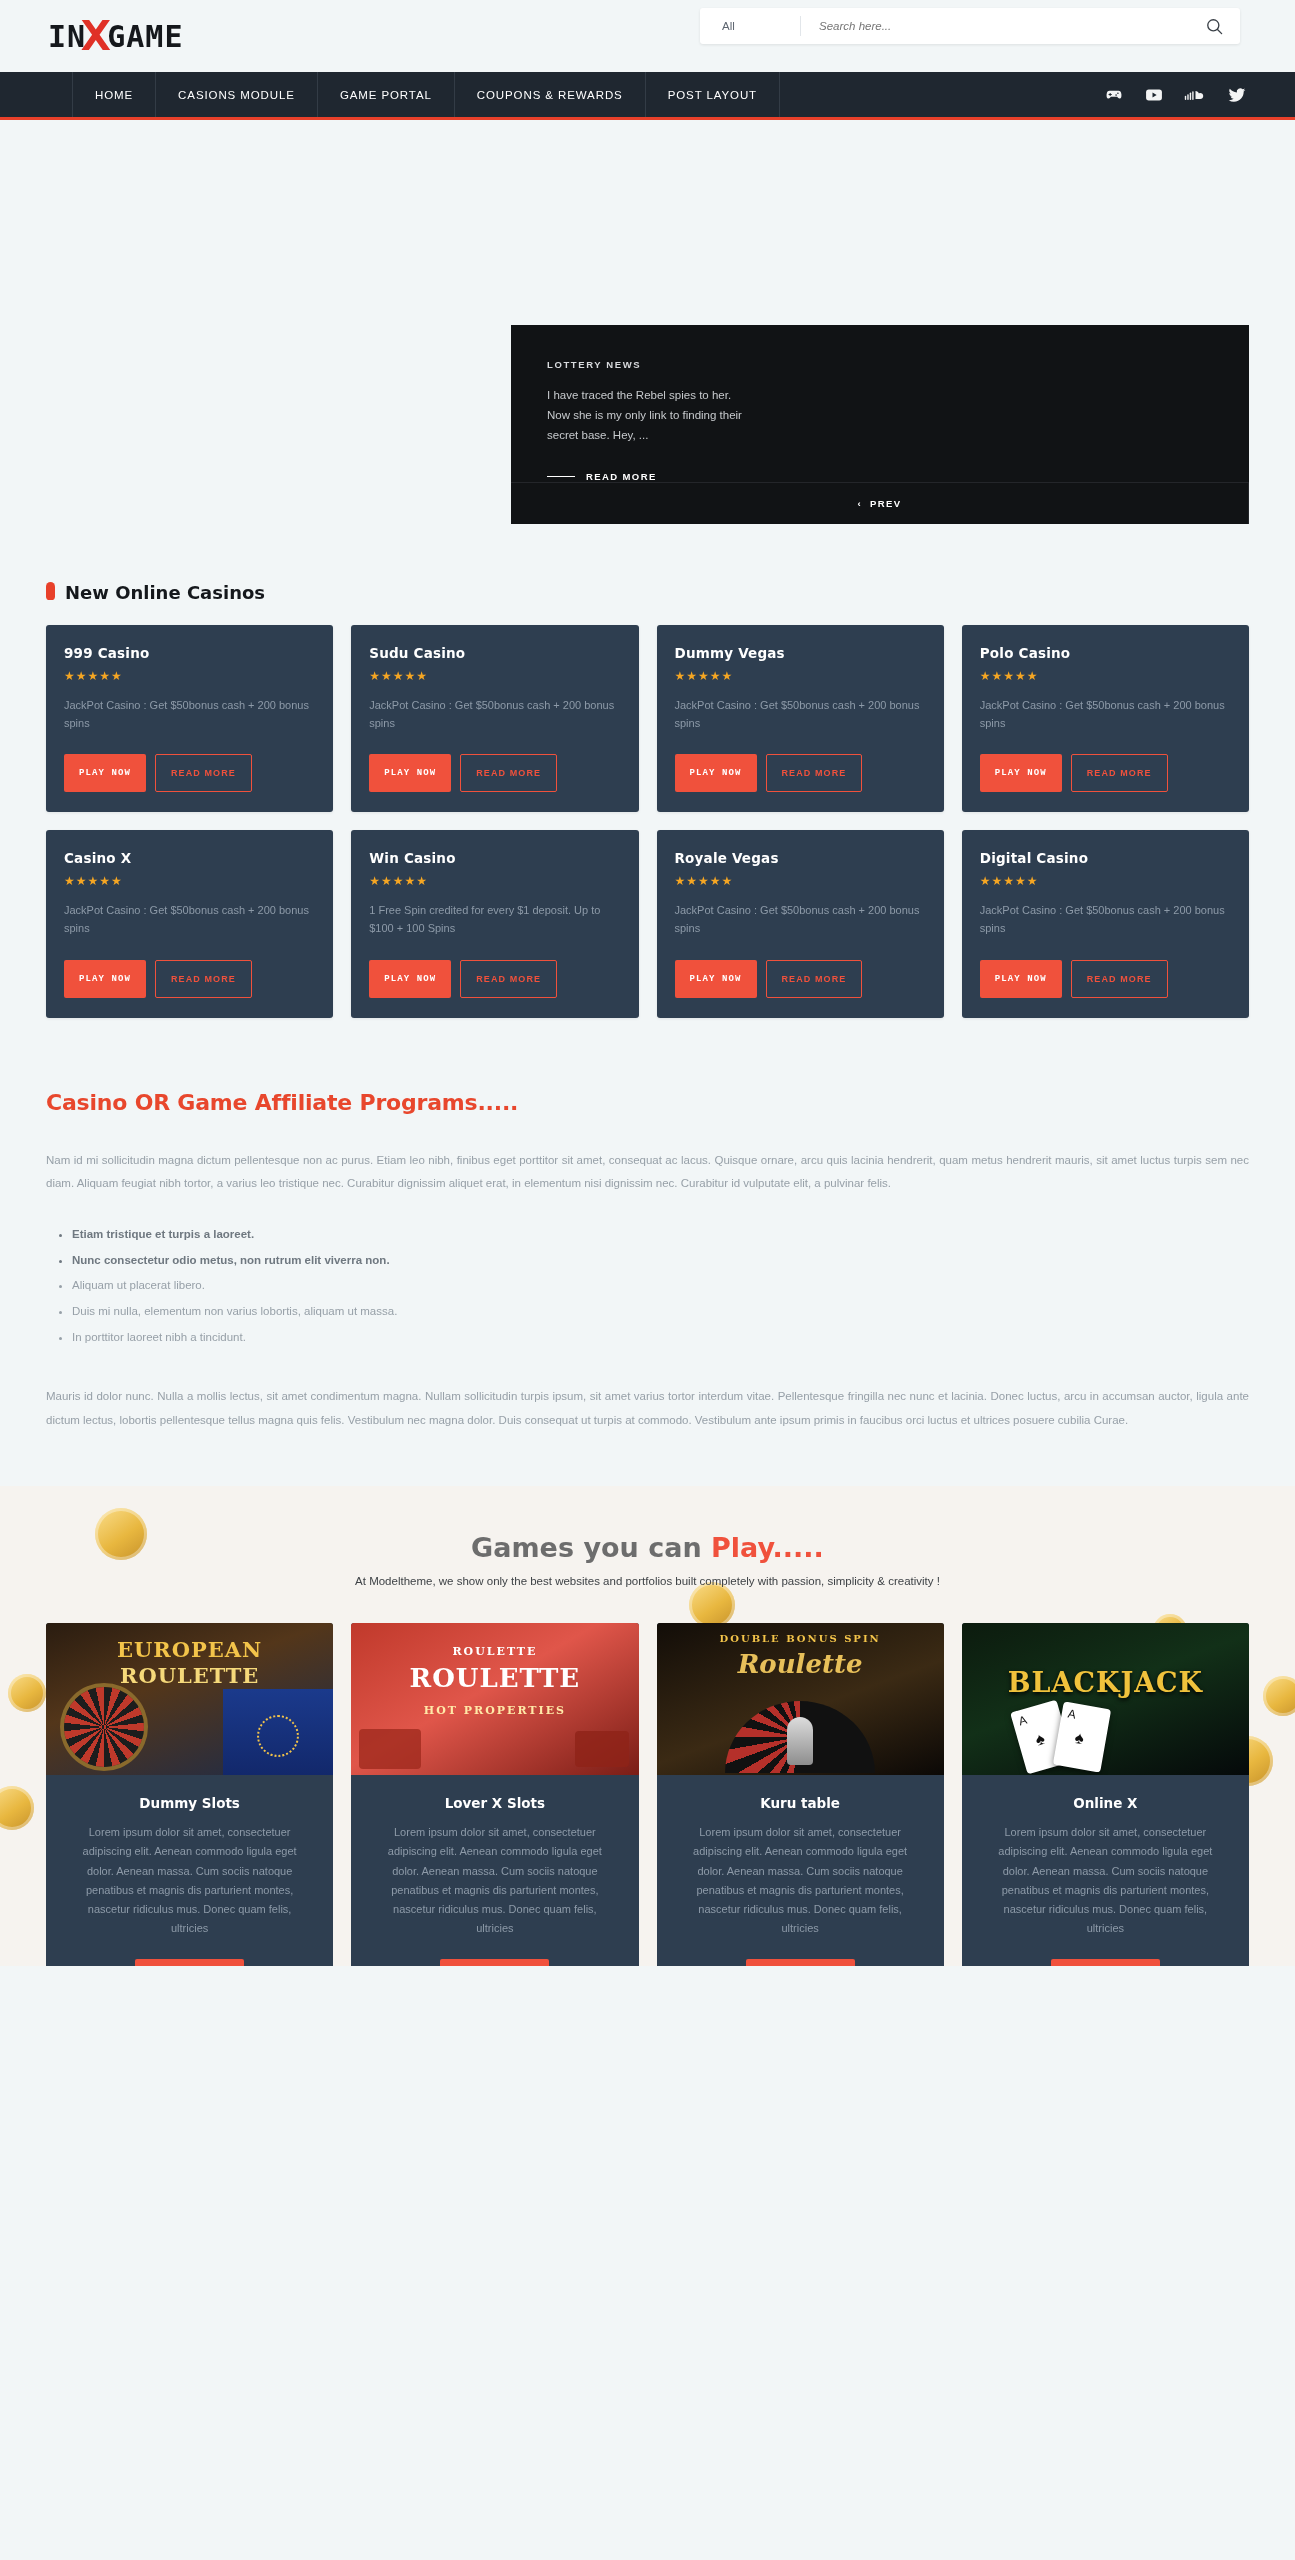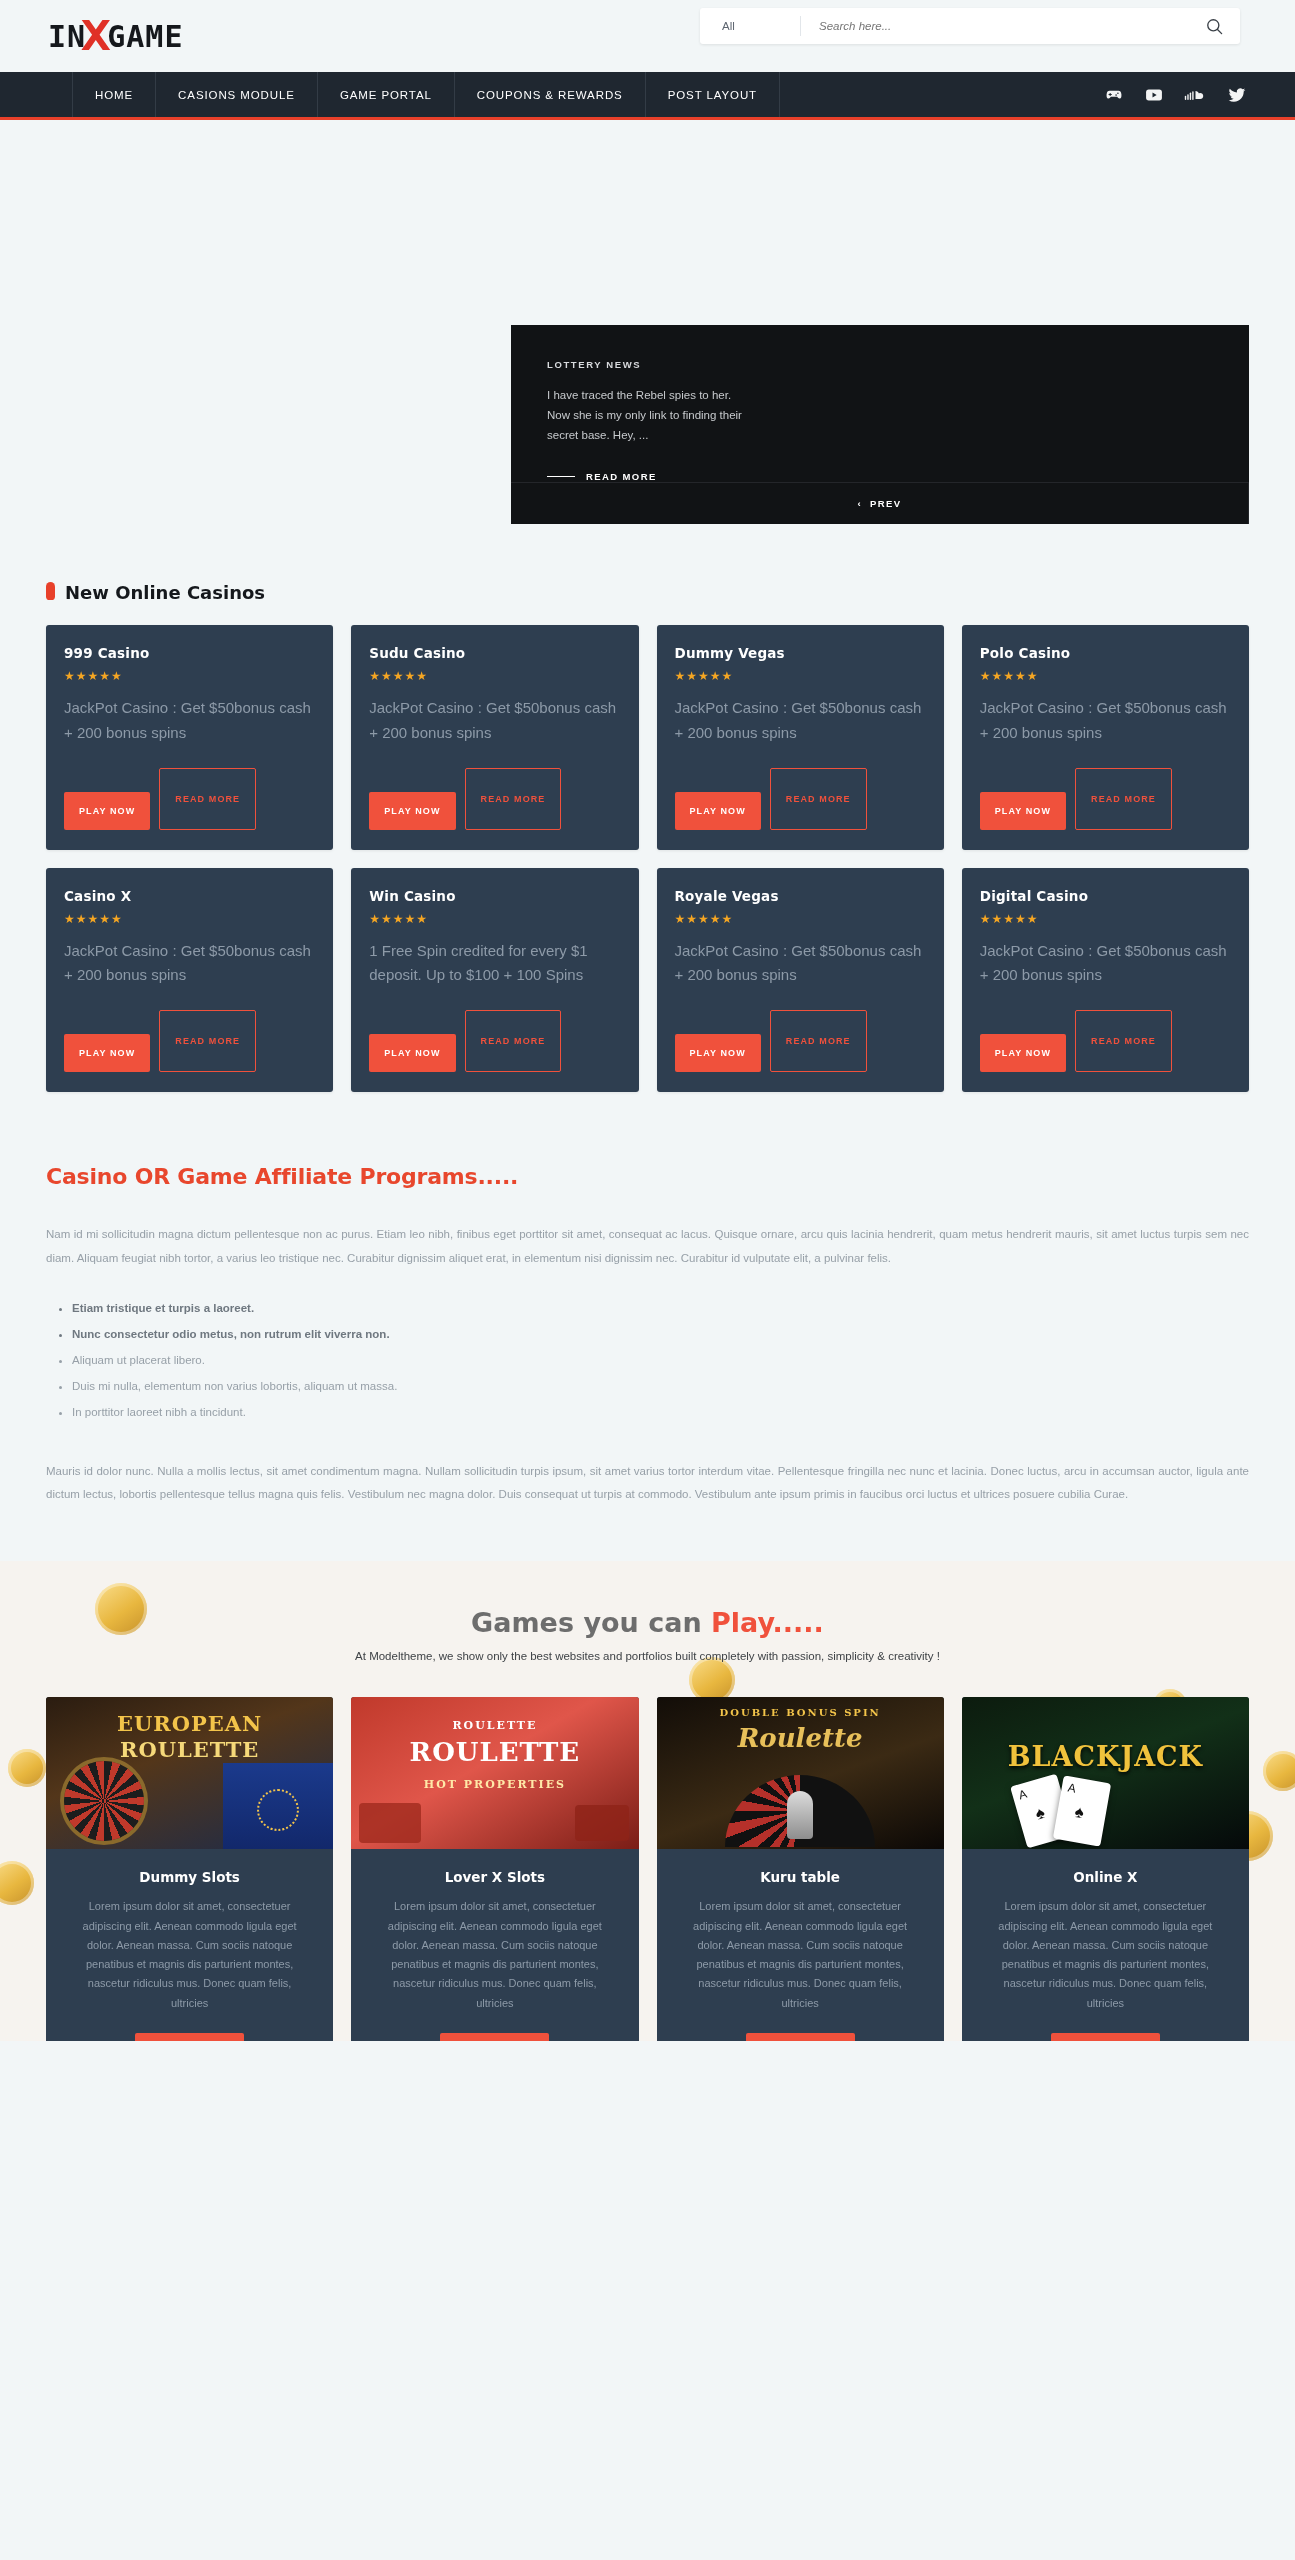--- a/index.html
+++ b/index.html
@@ -49,24 +49,24 @@
   
   .sec{padding:0 46px;}
   .sec-head{display:flex;align-items:flex-start;gap:10px;margin:58px 0 22px 0;}
   .sec-head .pin{width:9px;height:18px;background:#e8402a;border-radius:5px 5px 4px 4px;}
   .sec-head h2{font-family:"DejaVu Sans",sans-serif;font-size:18px;color:#15181c;font-weight:700;}
   .cards{display:grid;grid-template-columns:repeat(4,1fr);gap:18px;}
   .card{background:#2e3e50;border-radius:3px;padding:20px 18px 20px;min-height:150px;
     display:flex;flex-direction:column;box-shadow:0 1px 3px rgba(0,0,0,.08);}
   .card h3{font-family:"DejaVu Sans",sans-serif;font-size:13.5px;color:#fff;font-weight:700;letter-spacing:.2px;}
   .stars{margin-top:8px;color:#f5a623;font-size:12px;letter-spacing:1px;}
-  .card p{margin-top:13px;font-size:15px;line-height:1.65;color:#8d9aa8;}
+  .card p{margin-top:13px;font-size:11px;line-height:1.65;color:#8d9aa8;}
   .btns{margin-top:auto;padding-top:22px;display:flex;gap:9px;}
   .btn-play{background:#f0513c;color:#fff;font-size:9px;font-weight:700;letter-spacing:1.1px;
-    padding:14px 15px;border:0;border-radius:2px;cursor:pointer;font-family:Liberation Sans, sans-serif;margin-top:24px;}
+    padding:14px 15px;border:0;border-radius:2px;cursor:pointer;font-family:Liberation Mono, monospace;}
   .btn-read{background:transparent;color:#f0513c;font-size:9px;font-weight:700;letter-spacing:1.1px;
     padding:9px 15px;border:1px solid #f0513c;border-radius:2px;cursor:pointer;font-family:"Liberation Sans",sans-serif;}
   
   .aff{padding:72px 46px 54px;}
   .aff h2{font-family:"DejaVu Sans",sans-serif;font-size:22px;color:#e8472d;font-weight:700;letter-spacing:-.2px;}
   .aff p{margin-top:34px;font-size:11.5px;line-height:2.05;color:#97a0a8;text-align:justify;}
   .aff ul{margin:26px 0 10px 26px;}
   .aff li{font-size:11.5px;line-height:2.25;color:#97a0a8;}
   .aff li.b{font-weight:700;color:#6f7880;}
   

